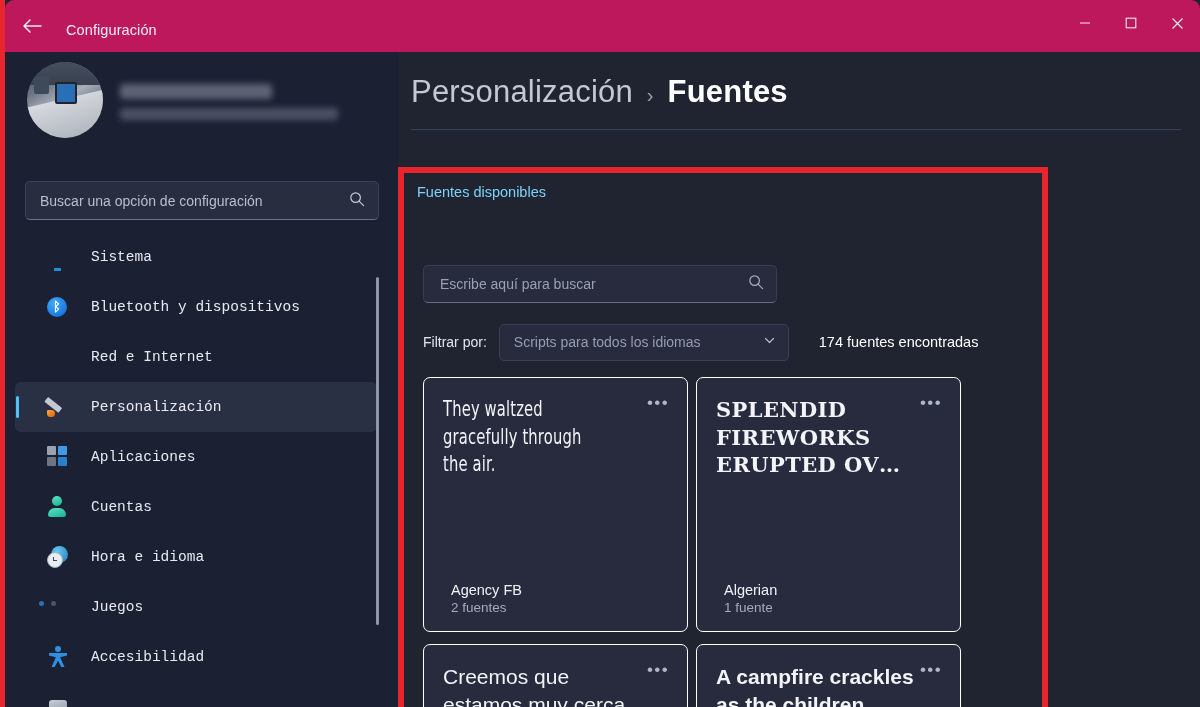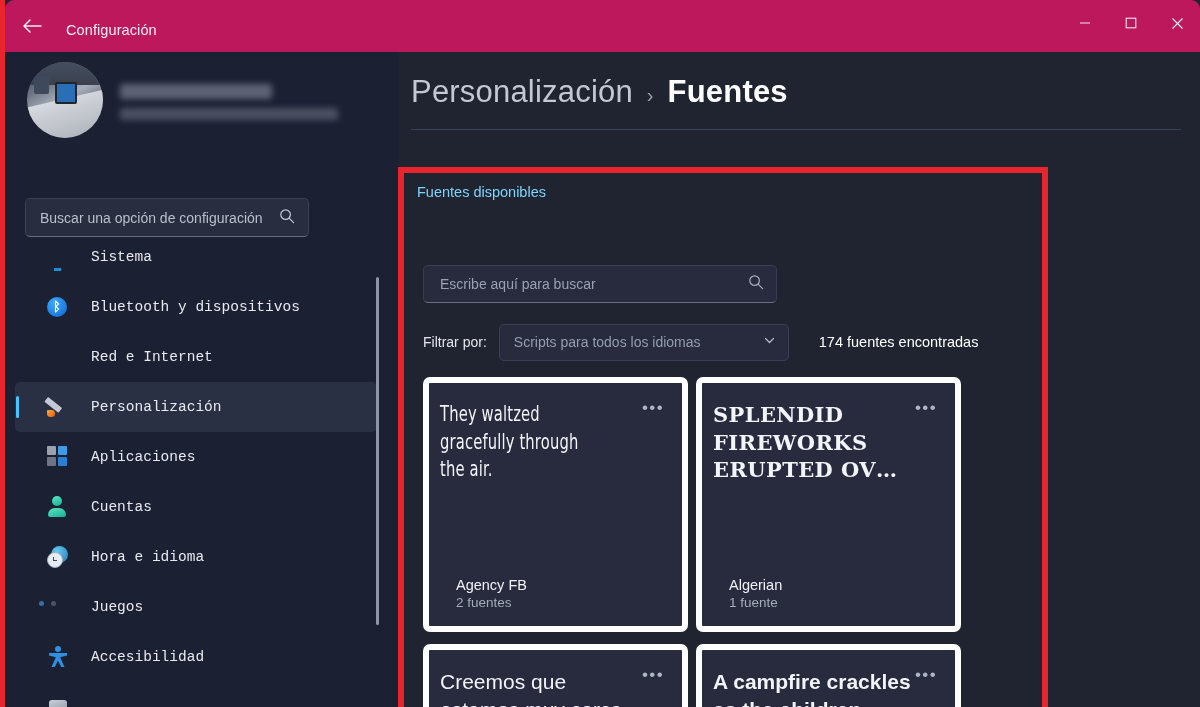--- a/index.html
+++ b/index.html
@@ -111,28 +111,27 @@
     filter: blur(3.2px);
   }
   .blur-mail {
     width: 218px; height: 12px; border-radius: 3px;
     background: #4b5163;
     filter: blur(3.2px);
   }
 
   .side-search {
     position: absolute; left: 20px; top: 129px;
-    width: 284px; height: 39px;
+    width: 354px; height: 39px;
     background: #282d40;
     border: 1px solid #3a4055;
     border-bottom: 1px solid #6a7186;
     border-radius: 5px;
     display: flex; align-items: center;
     padding: 0 13px 0 14px;
-    margin-top: 17px;
   }
   .side-search .ph {
     flex: 1; font-size: 14px; color: #b9bfcd;
   }
   .side-search .mag { flex: none; }
 
   .navlist {
     position: absolute; left: 10px; top: 180px;
     width: 362px; height: 475px;
   }
@@ -341,24 +340,24 @@
   .cards {
     position: absolute; left: 14px; top: 205px;
     width: 620px; height: 330px;
     display: grid;
     grid-template-columns: 265px 265px;
     grid-template-rows: 255px 255px;
     gap: 12px 8px;
   }
   .fcard {
     background: #272b3d;
-    border: 6px solid #ffffff;
+    border: 1px solid #ffffff;
     border-radius: 7px;
     position: relative;
-    padding: 18px 22px 16px 11px;
+    padding: 18px 22px 16px 19px;
     overflow: hidden;
   }
   .fcard .sample {
     font-size: 21px; line-height: 1.32;
     color: #f2f4f8;
     width: 198px;
     word-wrap: break-word;
   }
   .fcard .dots {
     position: absolute; right: 18px; top: 16px;

